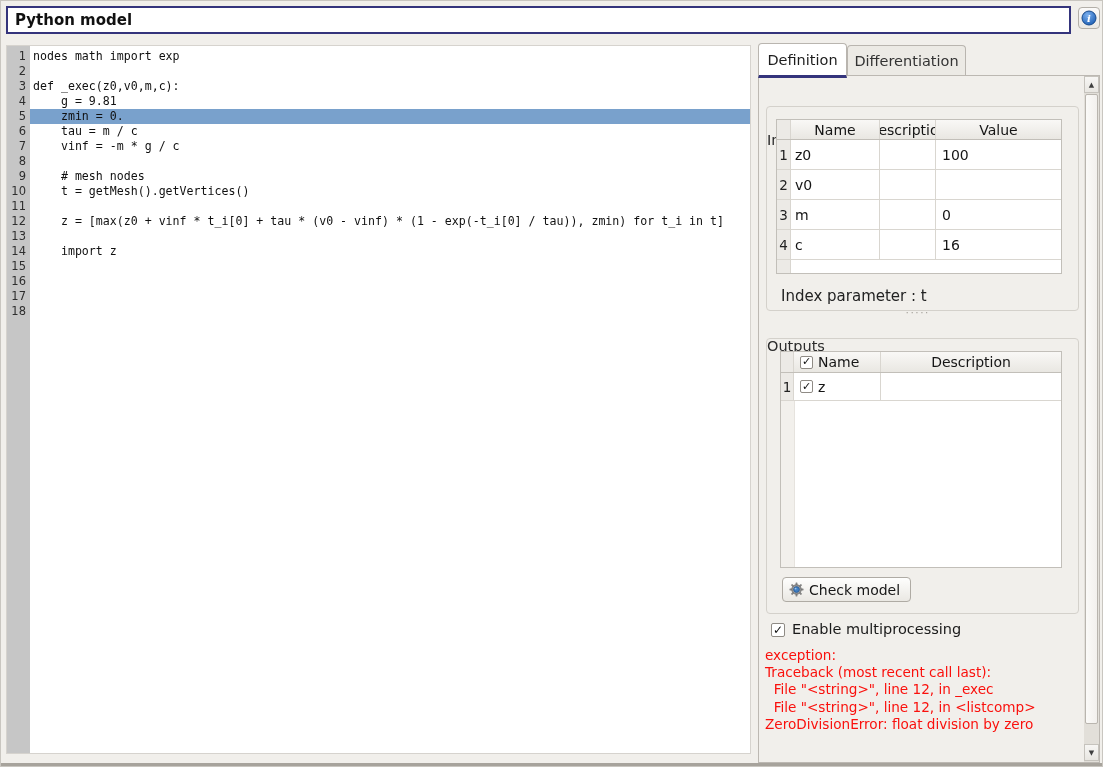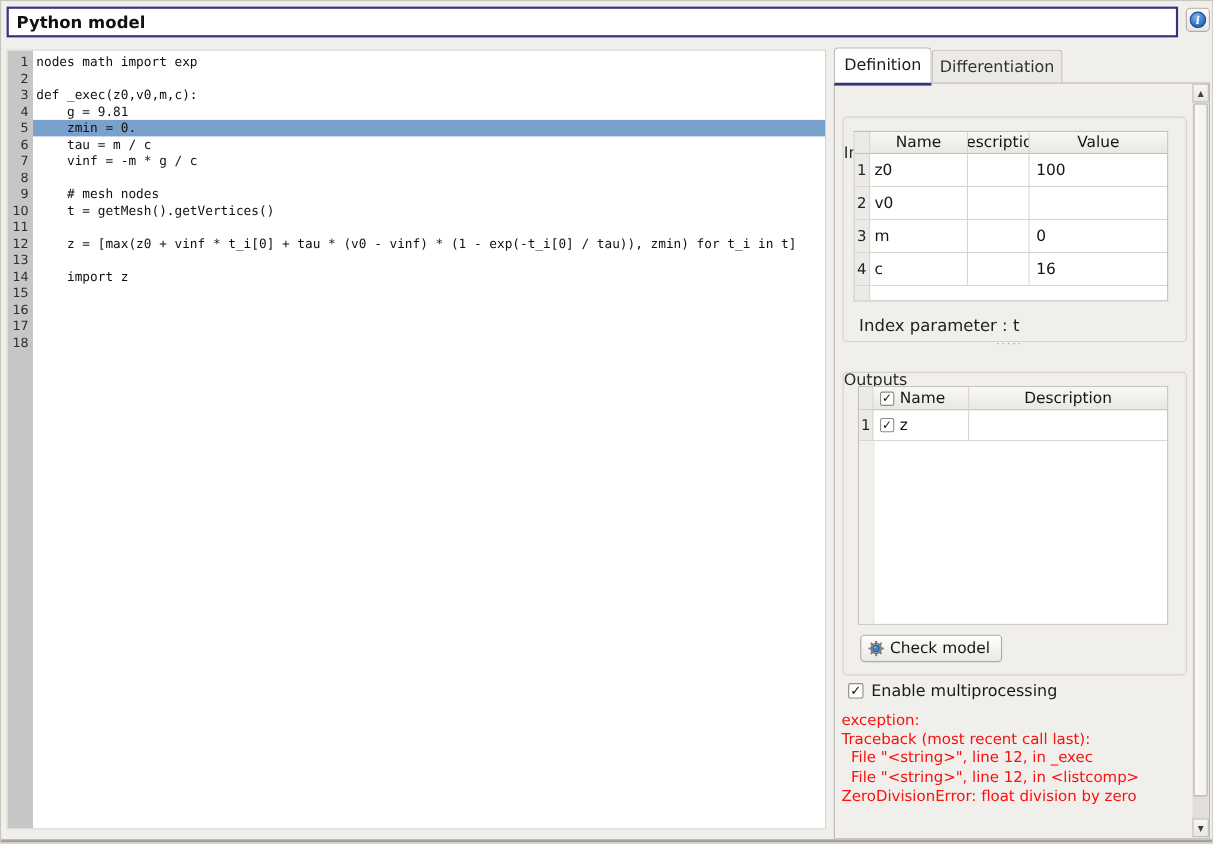--- a/index.html
+++ b/index.html
@@ -107,21 +107,21 @@
   .cb.small{width:13px;height:13px;font-size:11px;}
   .cb-gap{margin-right:5px;margin-left:2px;}
 
   
   .btn{
     position:absolute;left:781px;top:576px;height:25px;box-sizing:border-box;z-index:4;
     border:1px solid #afaba4;border-radius:4px;background:linear-gradient(#fefefd,#eae8e3);
     display:flex;align-items:center;padding:0 10px 0 6px;gap:5px;font-size:14px;color:#161616;cursor:pointer;
   }
 
-  #mp-row{position:absolute;left:770px;top:620px;display:flex;align-items:flex-start;gap:7px;
+  #mp-row{position:absolute;left:770px;top:620px;display:flex;align-items:flex-end;gap:7px;
     font-size:14.5px;color:#1a1a1a;z-index:4;}
 
   .error-block{
     position:absolute;left:764px;top:646px;width:318px;z-index:4;color:var(--err);
     font-size:13.6px;line-height:17.2px;white-space:pre-wrap;
   }
 
   
   .scrollbar{position:absolute;left:1083px;top:75px;width:15px;height:686px;background:#e2dfd9;z-index:5;}
   .sb-btn{

